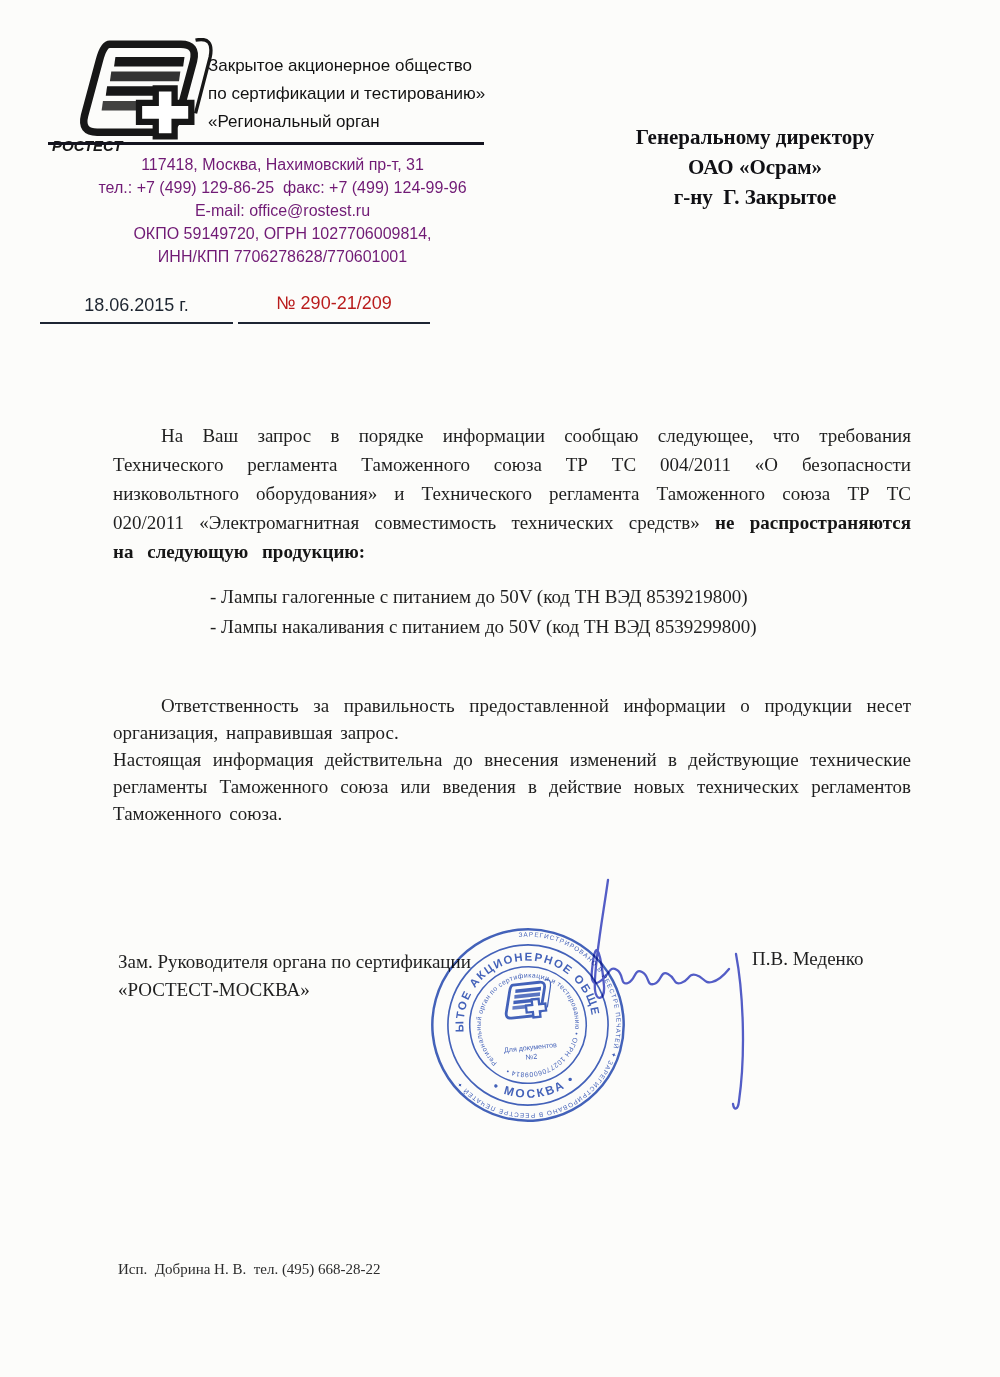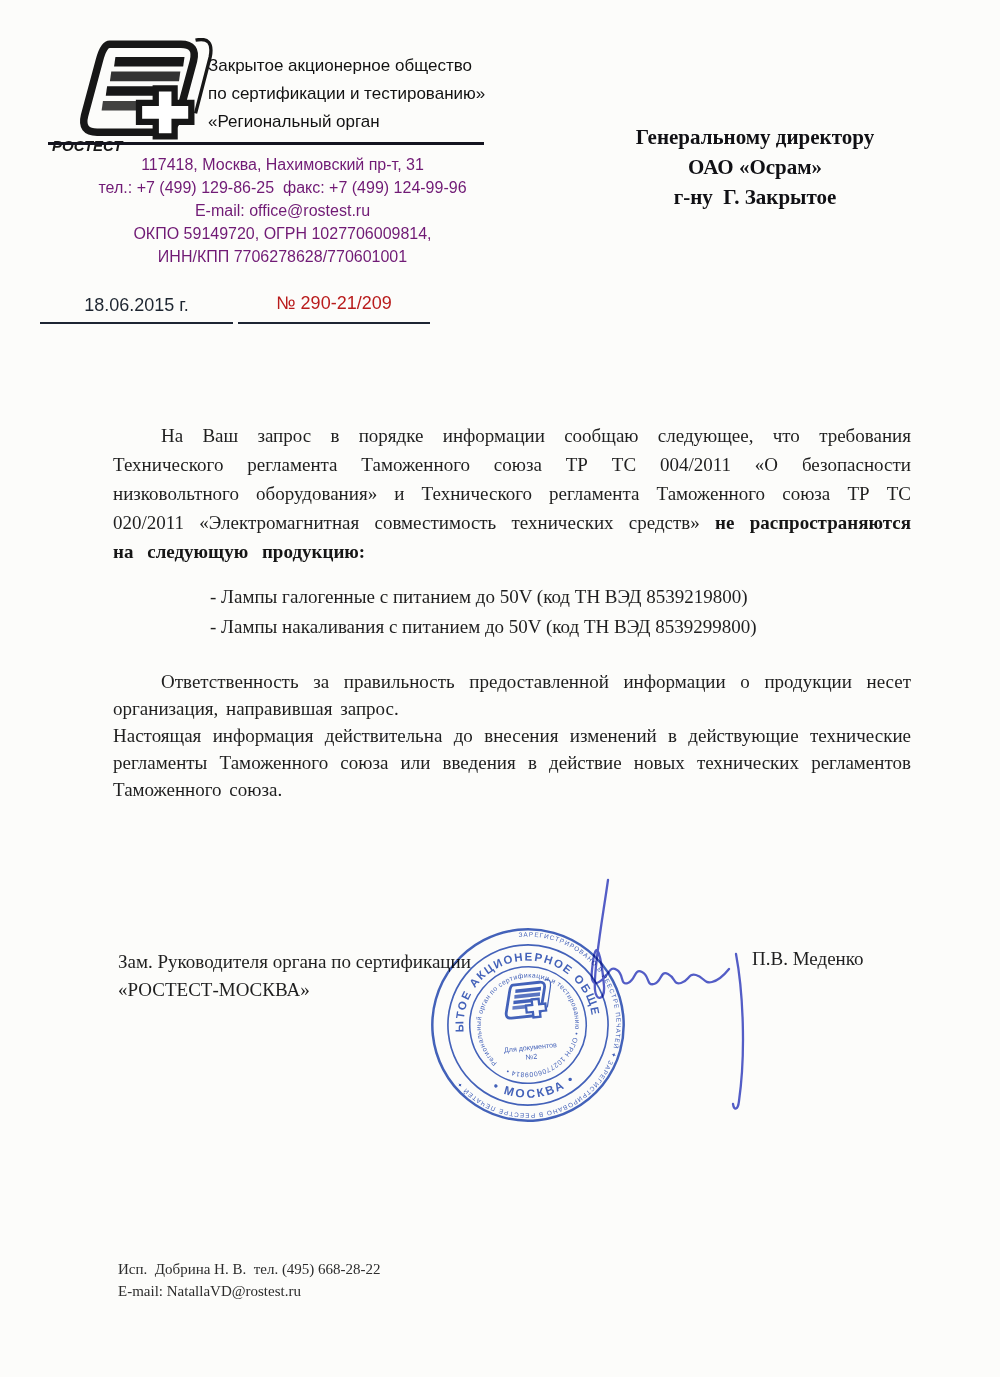--- a/index.html
+++ b/index.html
@@ -21,21 +21,21 @@
   .num-val{left:238px;top:293px;width:192px;font-size:18px;color:#b91c1c;}
   .uline{height:2px;background:#1d2533;top:322px;}
   .uline.u1{left:40px;width:193px;}
   .uline.u2{left:238px;width:192px;}
 
   .body-par{width:798px;left:113px;text-align:justify;font-size:19px;}
   .p1{top:421px;line-height:29px;word-spacing:9px;text-indent:48px;}
   .p1 b{color:#161616;}
   .items{left:210px;top:582px;font-size:19px;line-height:29.5px;}
   .p23{top:668px;line-height:27px;word-spacing:3px;}
-  .p23 .ind{text-indent:48px;text-align:justify;}
+  .p23 .ind{text-indent:48px;text-align:justify;margin-top:24px;}
   .p23 .noind{text-indent:0;text-align:justify;}
 
   .sig-title{left:118px;top:948px;width:460px;font-size:19px;line-height:27.5px;}
   .sig-name{left:752px;top:948px;width:180px;font-size:19px;}
 
   .stamp-svg{left:424px;top:921px;mix-blend-mode:multiply;opacity:.93;transform:rotate(-6deg);color:#3657b8;}
   .sign-svg{left:540px;top:858px;mix-blend-mode:multiply;opacity:.95;color:#4b55c7;}
 
   .footer{left:118px;top:1259px;font-size:15px;line-height:21.5px;color:#2c2c2c;}
 
@@ -144,16 +144,15 @@
       <path d="M68,22 C63,58 53,112 55,132 C56,144 65,142 64,128 C62,104 56,70 52,112 C50,130 58,126 64,120
                C70,114 70,108 77,112 C84,116 80,128 88,125 C96,122 94,110 102,114 C110,118 106,128 114,126
                C122,124 120,112 128,116 C136,120 133,127 141,125 C149,123 148,115 156,117 C164,119 164,126 172,124
                C180,122 185,116 189,111"></path>
       <path d="M196,96 C203,133 206,194 199,243 C198,252 194,253 193,246"></path>
     </g>
   </svg>
 
   <div class="abs footer">
     <div class="pre">Исп.  Добрина Н. В.  тел. (495) 668-28-22</div>
-    <div class="pre">E-mail: NatallaVD@rostest.ru</div>
   </div>
 
 </div>
 
 </body></html>

